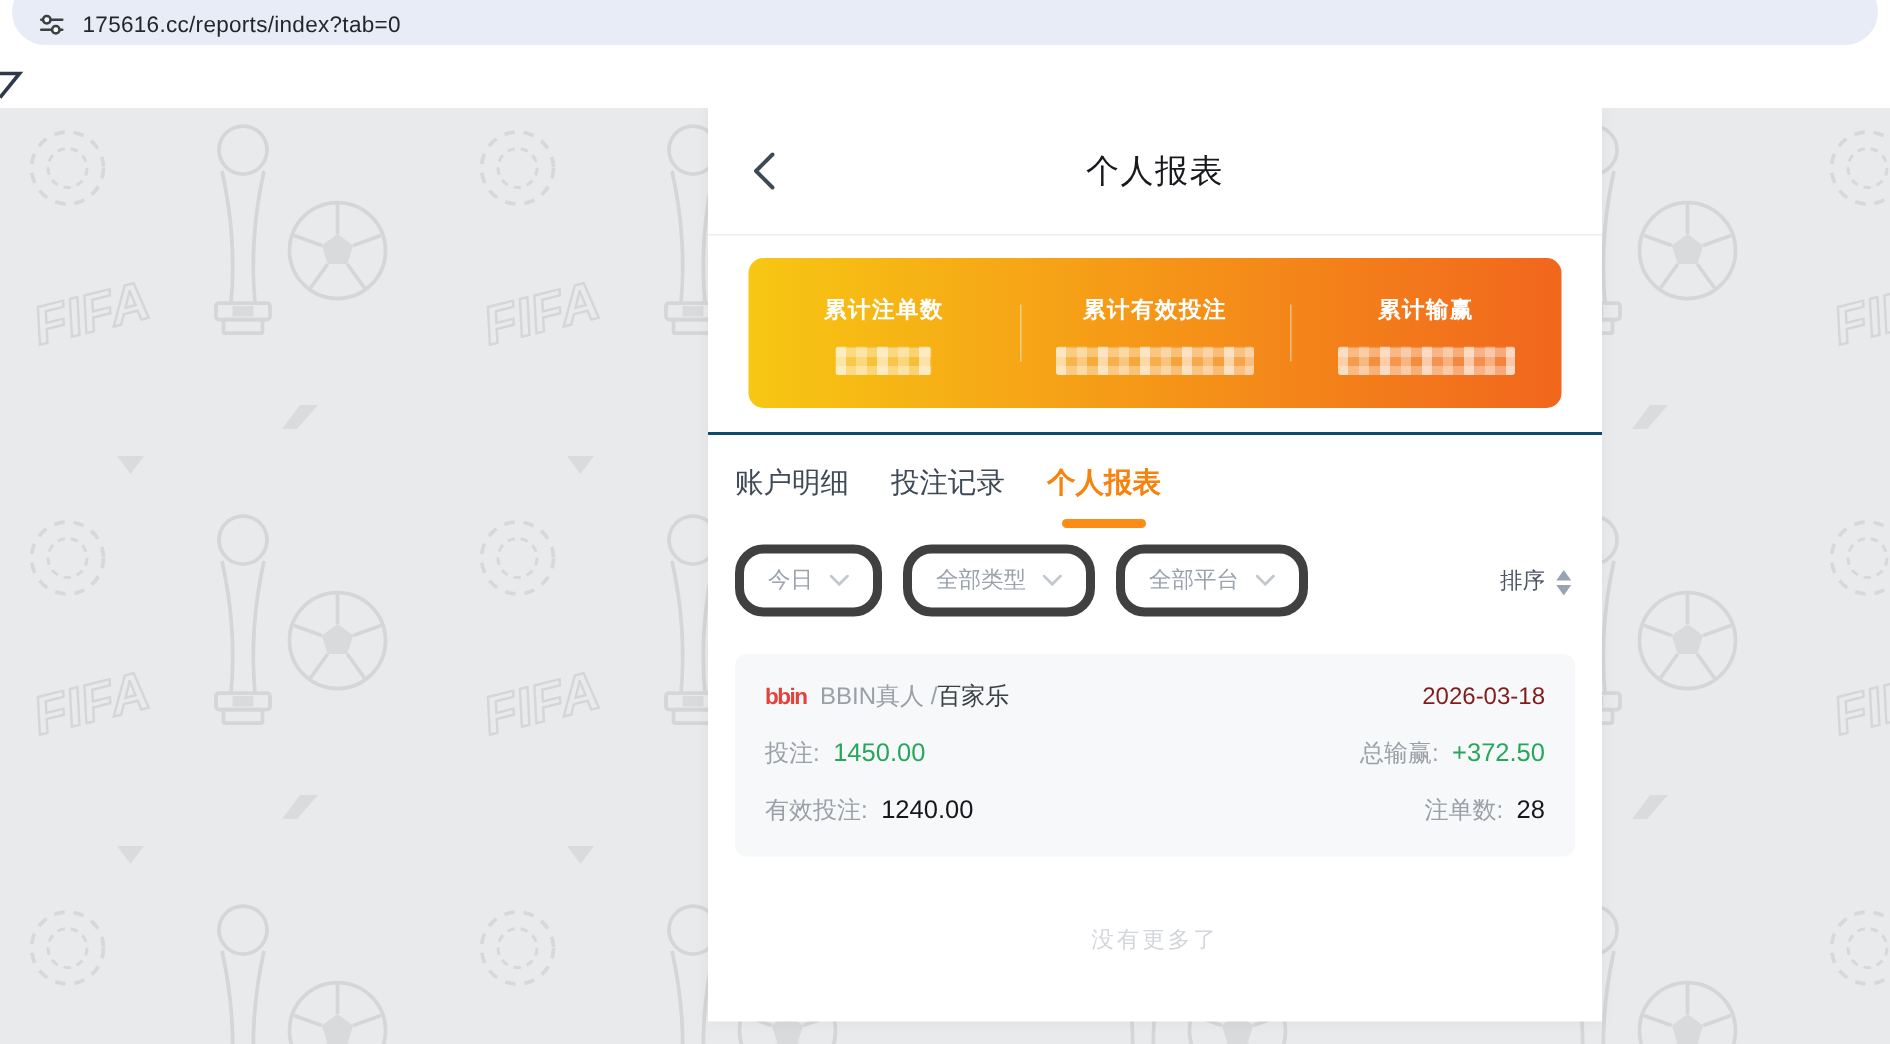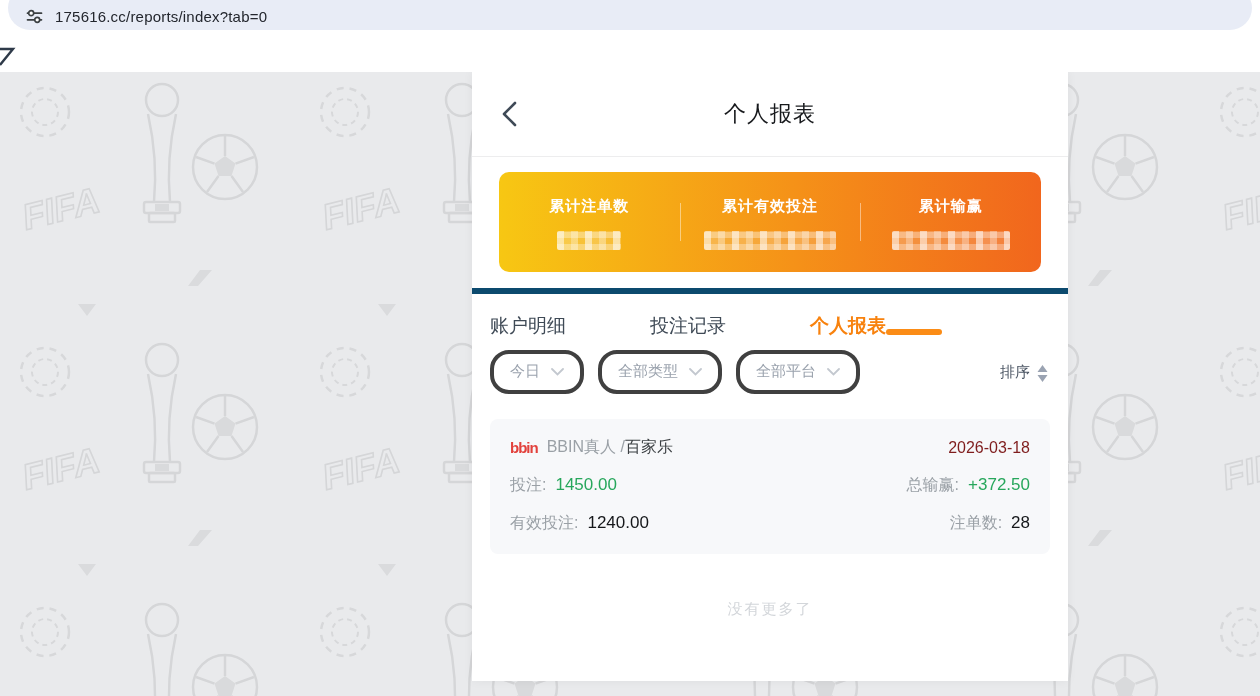--- a/index.html
+++ b/index.html
@@ -31,52 +31,52 @@
     background:#fff; z-index:10; box-shadow:0 0 10px rgba(0,0,0,.05);
   }
   .panel-header {
     height:85px; position:relative; display:flex; align-items:center; justify-content:center;
     border-bottom:1px solid #ededee;
   }
   .back-btn { position:absolute; left:30px; top:0; bottom:0; display:flex; align-items:center; cursor:pointer; }
   .page-title { font-size:22px; font-weight:500; color:#17191c; letter-spacing:1px; }
 
   
-  .stats-section { padding:15px 27px 16px; border-bottom:6px solid #0c4a6e; }
+  .stats-section { padding:15px 27px 16px; border-bottom:2px solid #0c4a6e; }
   .stats-card {
     height:100px; border-radius:10px; display:flex; align-items:center;
     background:linear-gradient(90deg,#f7c713 0%,#f59118 55%,#f1661d 100%);
   }
   .stat { flex:1; text-align:center; position:relative; padding-top:2px; }
   .stat + .stat::before {
     content:""; position:absolute; left:0; top:16%; bottom:16%; width:1px;
     background:rgba(255,255,255,.45);
   }
   .stat-label { color:#fff; font-size:15px; font-weight:700; letter-spacing:1px; }
   .stat-blur {
     height:19px; margin:15px auto 0; border-radius:2px;
     background-image:
       repeating-linear-gradient(90deg, rgba(255,255,255,.60) 0 7px, rgba(255,255,255,.18) 7px 14px, rgba(255,255,255,.42) 14px 21px, rgba(255,255,255,.10) 21px 28px),
       repeating-linear-gradient(0deg, rgba(255,255,255,.35) 0 6px, rgba(255,255,255,.06) 6px 12px);
   }
   .w-s { width:64px; } .w-m { width:132px; } .w-l { width:118px; }
 
   
   .tabs-row { display:flex; gap:28px; padding:19px 18px 0; }
-  .tab { display:flex; flex-direction:row; align-items:center; cursor:pointer; }
+  .tab { display:flex; flex-direction:column; align-items:center; cursor:pointer; }
   .tab-label { font-size:19px; color:#3f4a56; }
   .tab.active .tab-label { color:#f8820e; font-weight:700; }
   .tab-underline { width:56px; height:6px; border-radius:3px; margin-top:11px; background:transparent; }
   .tab.active .tab-underline { background:#fb8c16; }
 
   
   .filters-row { display:flex; align-items:center; gap:14px; padding:11px 20px 0 18px; }
   .pill {
     display:flex; align-items:center; gap:11px; background:#fff; cursor:pointer;
-    border:4px solid #404040; border-radius:19px; padding:8px 16px 9px;
+    border:6px solid #404040; border-radius:19px; padding:8px 16px 9px;
     color:#9aa2ad; font-size:15px;
   }
   .sort-btn { margin-left:auto; display:flex; align-items:flex-end; gap:7px; cursor:pointer; }
   .sort-label { color:#4b5563; font-size:15px; }
 
   
   .record-card {
     margin:25px 18px 0; background:#f7f8fa; border-radius:8px;
     padding:18px 20px 20px; font-size:16px; cursor:pointer;
   }

